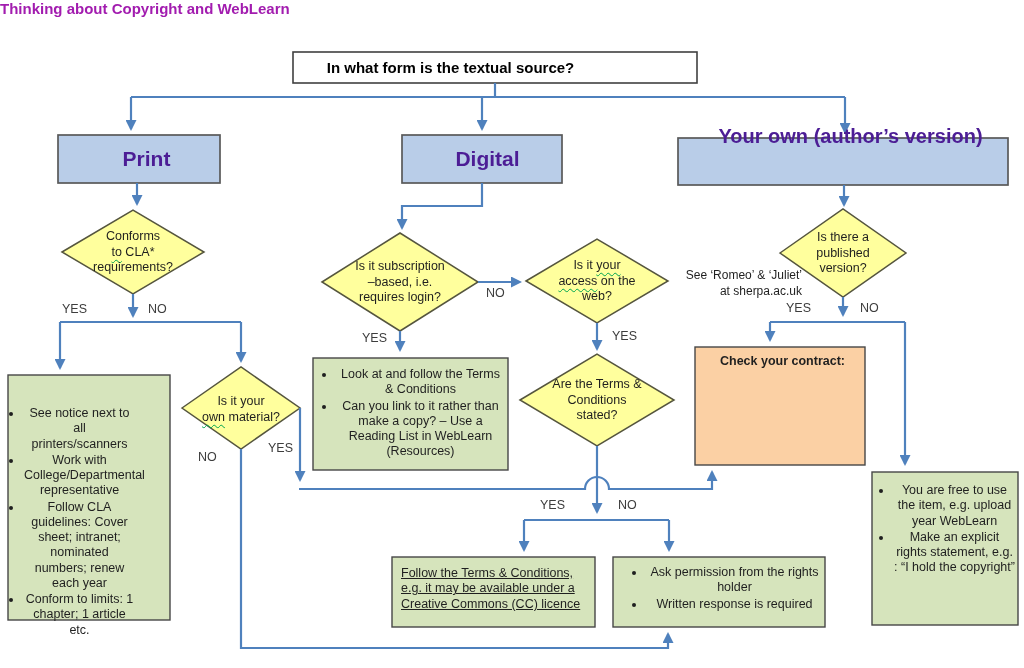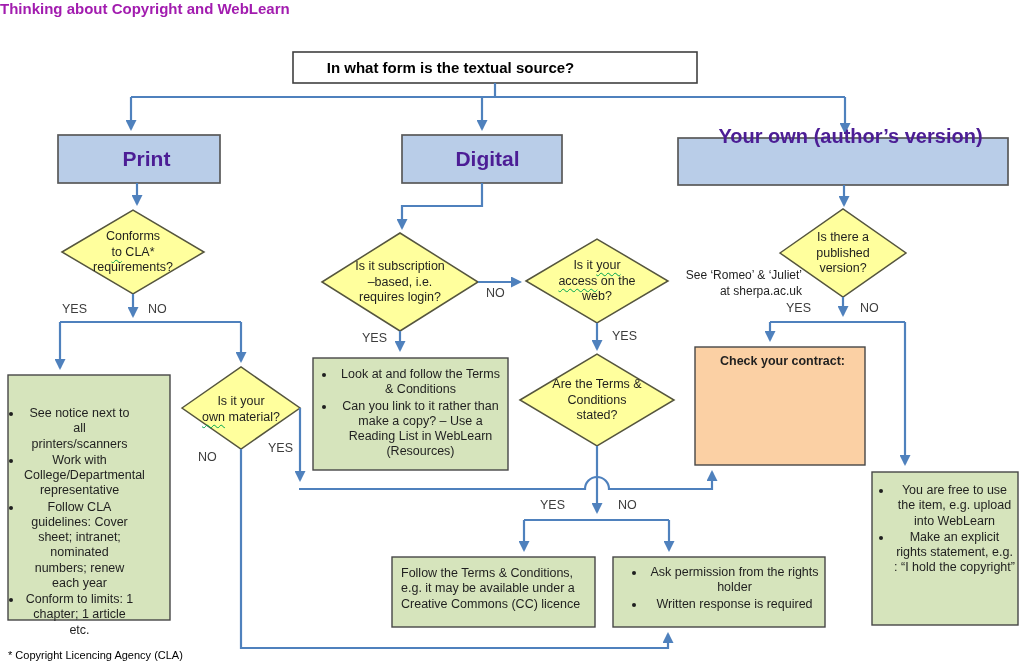--- a/index.html
+++ b/index.html
@@ -159,37 +159,36 @@
     </ul>
   </div>
 
   <div class="abs txt" style="left:313px;top:358px;width:195px;height:112px;padding:9px 4px 0 9px;">
     <ul class="b">
       <li>Look at and follow the Terms &amp; Conditions</li>
       <li>Can you link to it rather than make a copy? – Use a Reading List in WebLearn (Resources)</li>
     </ul>
   </div>
 
-  <div class="abs txt" style="left:392px;top:557px;width:203px;height:70px;padding:9px 6px 0 9px;">
+  <div class="abs txt" style="left:392px;top:557px;width:203px;height:70px;padding:9px 6px 0 9px;text-decoration:underline;">
     <span>Follow the Terms &amp; Conditions, e.g. it may be available under a Creative Commons (CC) licence</span>
   </div>
 
   <div class="abs txt" style="left:613px;top:557px;width:212px;height:70px;padding:8px 3px 0 19px;">
     <ul class="b">
       <li>Ask permission from the rights holder</li>
       <li>Written response is required</li>
     </ul>
   </div>
 
   <div class="abs txt" style="left:872px;top:472px;width:146px;height:153px;padding:11px 3px 0 7px;">
     <ul class="b">
-      <li>You are free to use the item, e.g. upload into WebLearn</li>
+      <li>You are free to use the item, e.g. upload year WebLearn</li>
       <li>Make an explicit rights statement, e.g. : “I hold the copyright”</li>
     </ul>
   </div>
 
   <div class="abs txt" style="left:695px;top:347px;width:170px;height:118px;padding:7px 3px 0 8px;">
     <div class="ohead">Check your contract:</div>
   </div>
 
-  <div class="abs foot" style="left:8px;top:649px;width:300px;">* Copyright Licencing Agency (CLA)</div>
 
 </div>
 
 </body></html>

